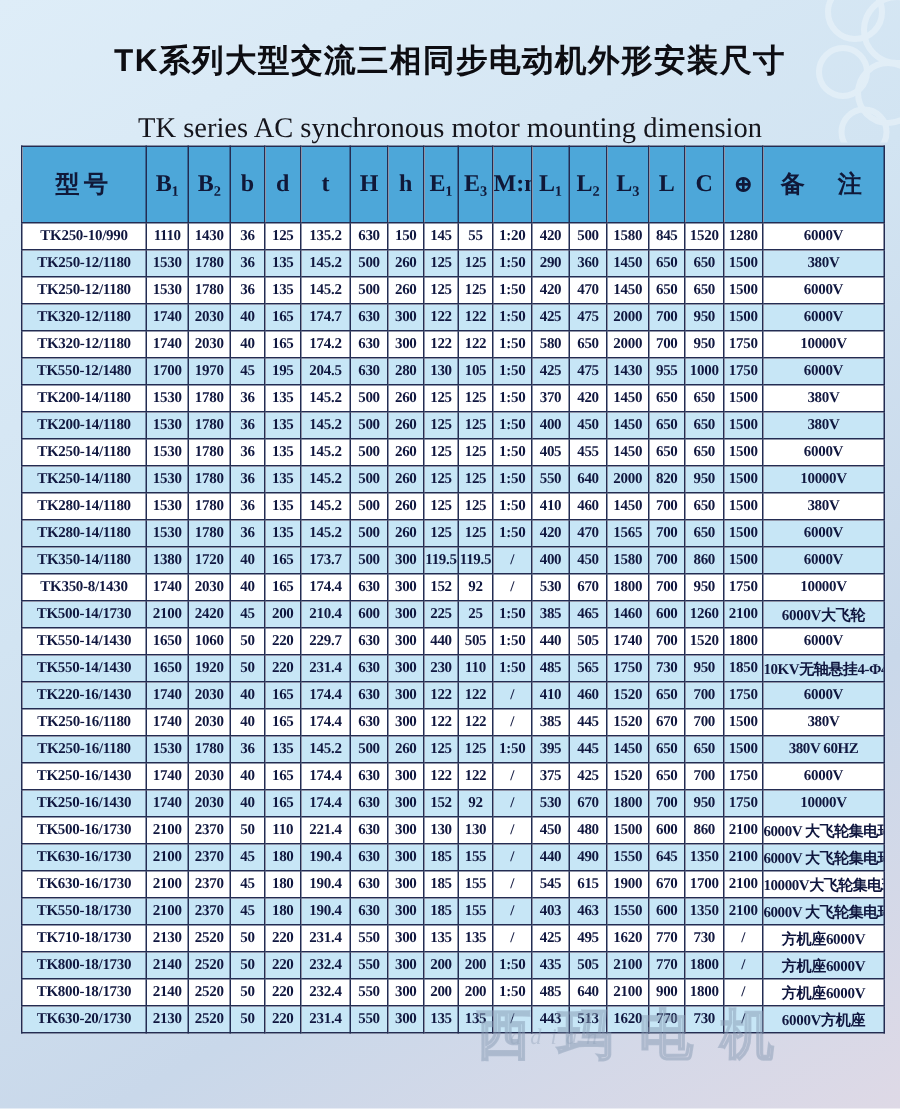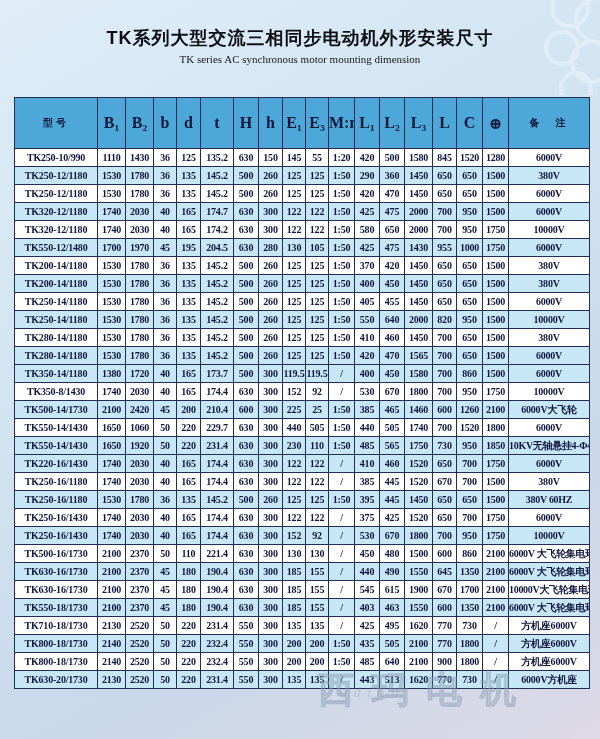--- a/index.html
+++ b/index.html
@@ -12,43 +12,43 @@
   html,body{margin:0;padding:0;}
   body{
     width:600px;height:739px;overflow:hidden;position:relative;
     background:linear-gradient(150deg,#deedf8 0%,#d2e4f2 40%,#c9d8ea 72%,#ded9e6 100%);
     font-family:"Liberation Sans",sans-serif;
   }
   .deco-circles{position:absolute;top:0;right:0;opacity:.55;pointer-events:none;}
   .title-block{position:absolute;top:26px;left:0;width:600px;text-align:center;}
   .title-zh{
     font-family:"Liberation Sans","DejaVu Sans",sans-serif;
-    font-weight:bold;font-size:18px;color:#0d0d12;letter-spacing:1px;
+    font-weight:bold;font-size:21px;color:#0d0d12;letter-spacing:1px;
   }
   .title-en{
     font-family:"Liberation Serif","DejaVu Serif",serif;
-    font-size:11px;color:#15151c;margin-top:3px;
+    font-size:19px;color:#15151c;margin-top:21px;
   }
   table.dim{
     position:absolute;left:14px;top:97px;width:572px;
     border-collapse:collapse;table-layout:fixed;background:var(--row-bg);
     border:1px solid var(--border);
   }
   .dim th,.dim td{
     border:1px solid var(--border);text-align:center;vertical-align:middle;
     padding:0;color:var(--text);overflow:hidden;white-space:nowrap;
   }
   .dim thead th{
     height:50px;background:var(--header-bg);
     font-family:"Liberation Serif","DejaVu Serif",serif;
     font-weight:bold;font-size:16px;color:#101838;
   }
   .dim thead th.cn{
     font-family:"Liberation Sans","DejaVu Sans",sans-serif;
-    font-size:10px;letter-spacing:3px;text-align:center;
+    font-size:16px;letter-spacing:3px;text-align:center;
   }
   .dim tbody td{
     height:17px;font-family:"Liberation Serif","DejaVu Serif",serif;
     font-size:10px;font-weight:bold;letter-spacing:-0.2px;
   }
   .dim tbody tr.alt td{background:var(--row-alt);}
   .dim tbody td.small{font-size:10px;letter-spacing:-0.3px;}
   .watermark-cn{
     position:absolute;left:318px;top:666px;z-index:5;pointer-events:none;
     font-family:"Liberation Sans","DejaVu Sans",sans-serif;font-weight:bold;

